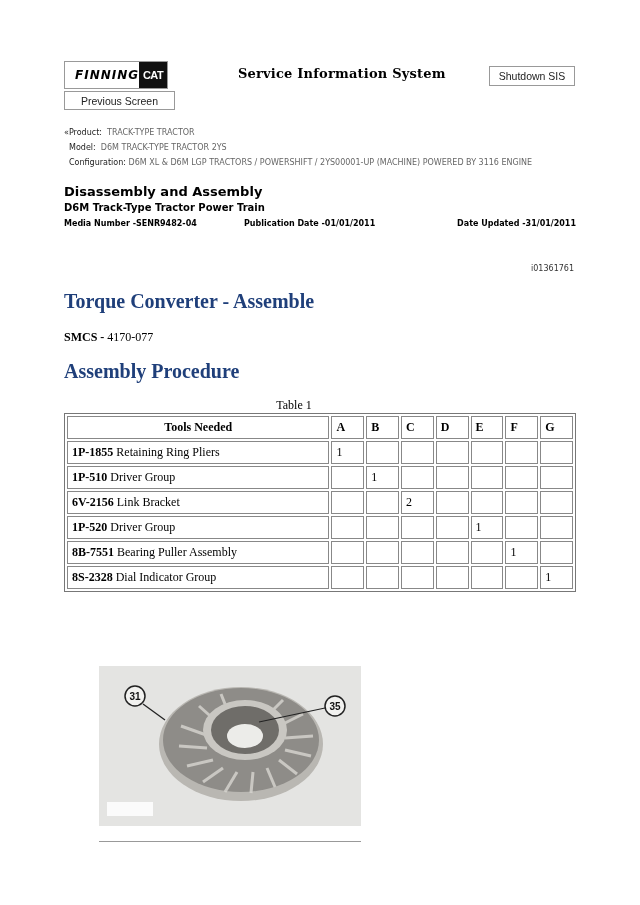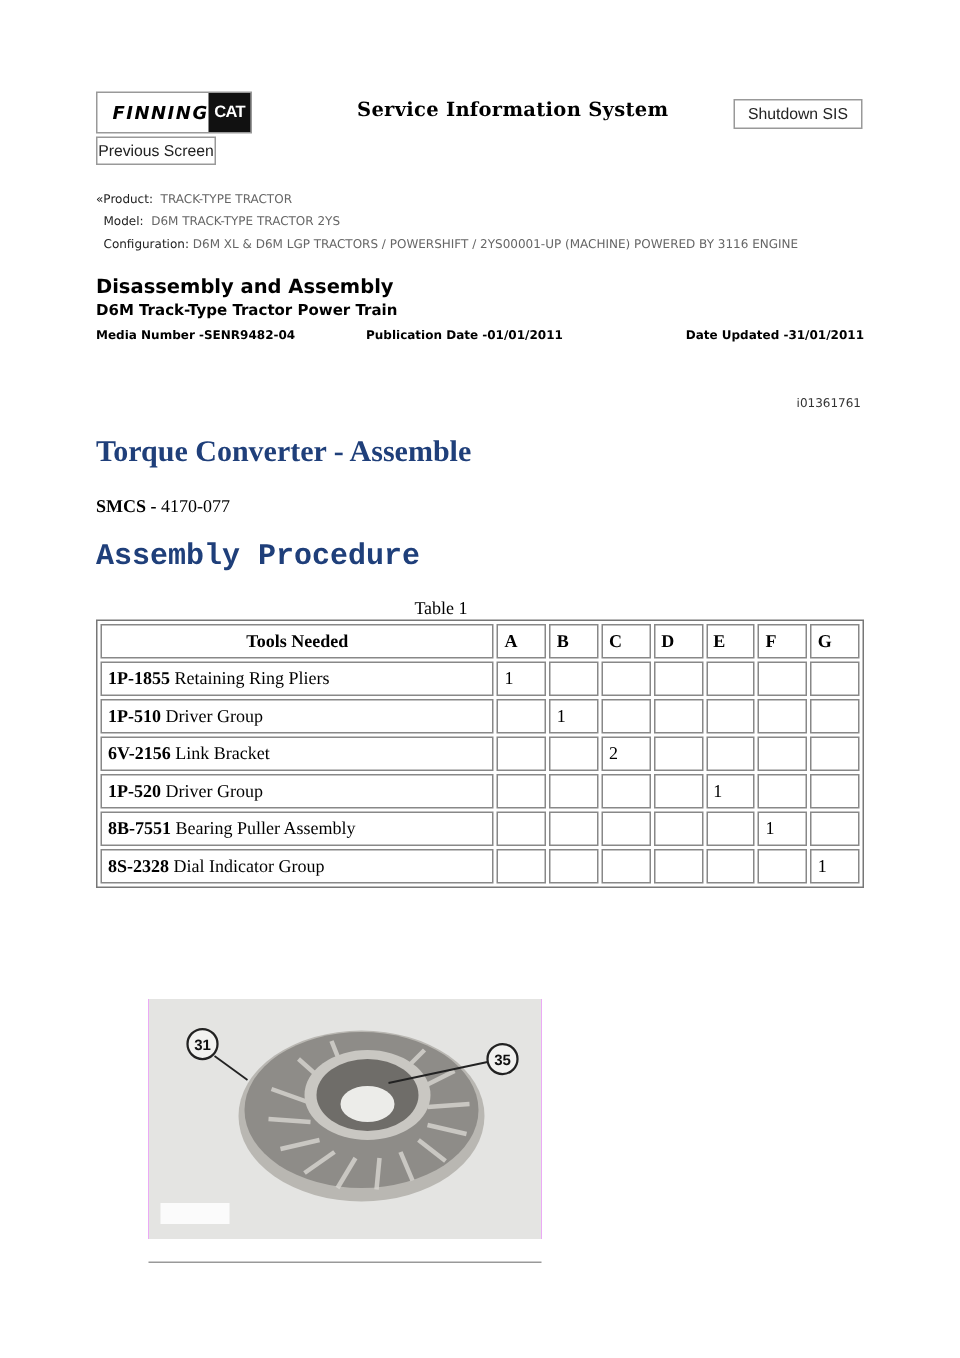--- a/index.html
+++ b/index.html
@@ -7,40 +7,40 @@
   body { position: relative; font-family: "DejaVu Sans", sans-serif; color: #000; }
 
   .logo-box { position: absolute; left: 64px; top: 61px; width: 104px; height: 28px; border: 1px solid #999; background: #fff; display: flex; align-items: center; }
   .logo-finning { font-family: "DejaVu Sans", sans-serif; font-weight: bold; font-style: italic; font-size: 12px; letter-spacing: 1px; padding-left: 10px; flex: 1; }
   .logo-cat { width: 28px; height: 100%; background: #111; color: #fff; font-family: "Liberation Sans", sans-serif; font-weight: bold; font-size: 11px; display: flex; align-items: center; justify-content: center; letter-spacing: -0.5px; }
 
   .sis-title { position: absolute; left: 238px; top: 66px; font-family: "DejaVu Serif", serif; font-weight: bold; font-size: 13px; letter-spacing: 0.2px; }
 
   .btn { position: absolute; border: 1px solid #999; background: #fff; font-family: "Liberation Sans", sans-serif; font-size: 10.5px; color: #222; display: flex; align-items: center; justify-content: center; }
   .btn-shutdown { left: 489px; top: 66px; width: 86px; height: 20px; }
-  .btn-prev { left: 64px; top: 91px; width: 80px; height: 19px; }
+  .btn-prev { left: 64px; top: 91px; width: 111px; height: 19px; }
 
   .meta { position: absolute; left: 64px; font-size: 8px; color: #222; }
   .meta .lbl { color: #222; }
   .meta .val { color: #666; }
   .meta-product { top: 128px; }
   .meta-model { top: 143px; left: 69px; }
   .meta-config { top: 158px; left: 69px; }
 
   .doc-h1 { position: absolute; left: 64px; top: 184px; font-size: 13px; font-weight: bold; }
   .doc-h2 { position: absolute; left: 64px; top: 202px; font-size: 10px; font-weight: bold; }
   .doc-media-row { position: absolute; left: 64px; top: 219px; width: 512px; font-size: 8px; font-weight: bold; }
   .doc-media-row span { position: absolute; top: 0; white-space: nowrap; }
 
   .illus-id { position: absolute; right: 66px; top: 264px; font-size: 8px; color: #333; }
 
   .title-main { position: absolute; left: 64px; top: 290px; font-family: "Liberation Serif", serif; font-weight: bold; font-size: 20px; color: #1f3f7a; }
   .smcs { position: absolute; left: 64px; top: 330px; font-family: "Liberation Serif", serif; font-size: 12px; }
   .smcs b { font-weight: bold; }
-  .title-sub { position: absolute; left: 64px; top: 360px; font-family: Liberation Mono, monospace; font-weight: bold; font-size: 20px; color: #1f3f7a; }
+  .title-sub { position: absolute; left: 64px; top: 360px; font-family: Liberation Serif, serif; font-weight: bold; font-size: 20px; color: #1f3f7a; }
 
   .table-caption { position: absolute; left: 64px; width: 460px; top: 398px; text-align: center; font-family: "Liberation Serif", serif; font-size: 12px; }
 
   table.tools { position: absolute; left: 64px; top: 413px; width: 512px; border: 1px solid #777; border-collapse: separate; border-spacing: 2px; font-family: Liberation Serif, serif; font-size: 12px; }
   table.tools td, table.tools th { border: 1px solid #888; height: 23px; padding: 0 4px; }
   table.tools th { font-weight: bold; text-align: left; }
   table.tools th.name-col { text-align: center; width: 224px; }
   table.tools td.name b { font-weight: bold; }
   table.tools td.qty, table.tools th.col { width: 28px; }
 

